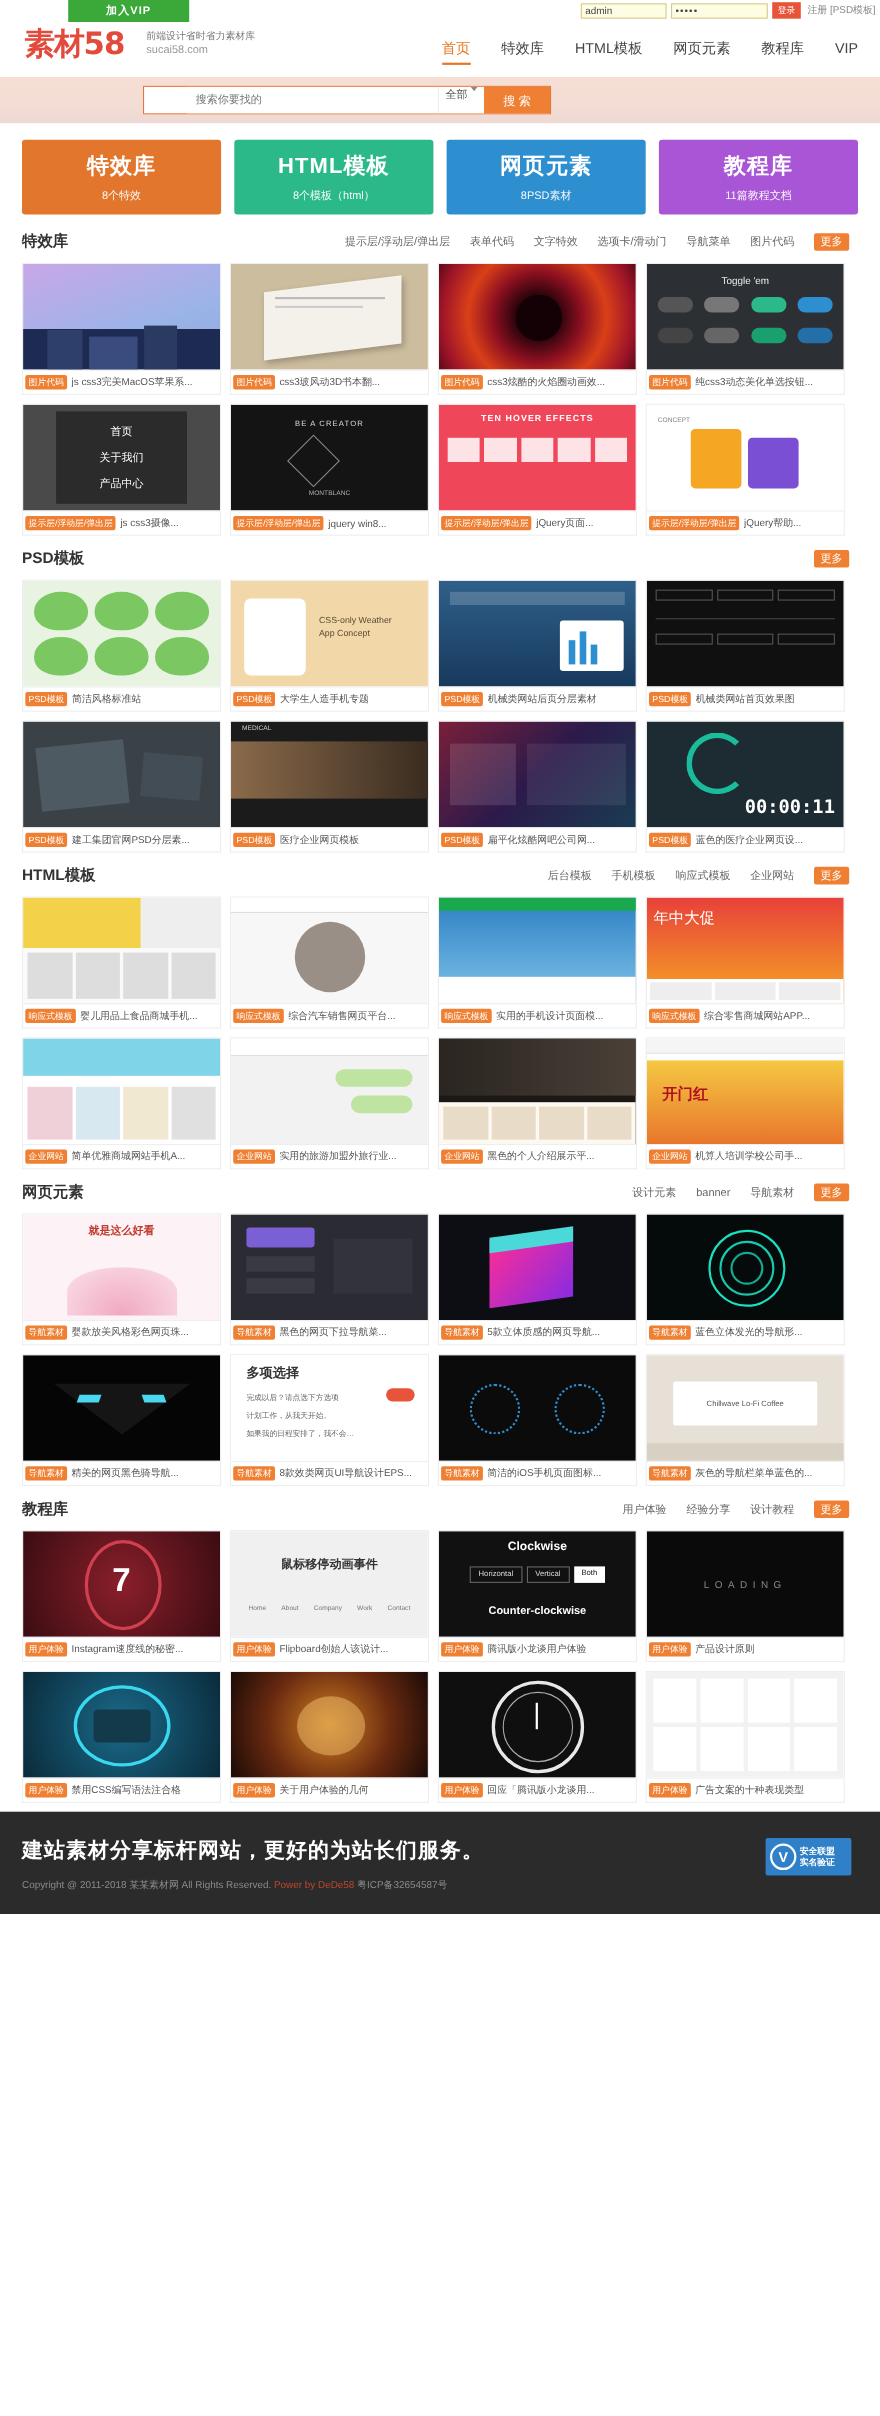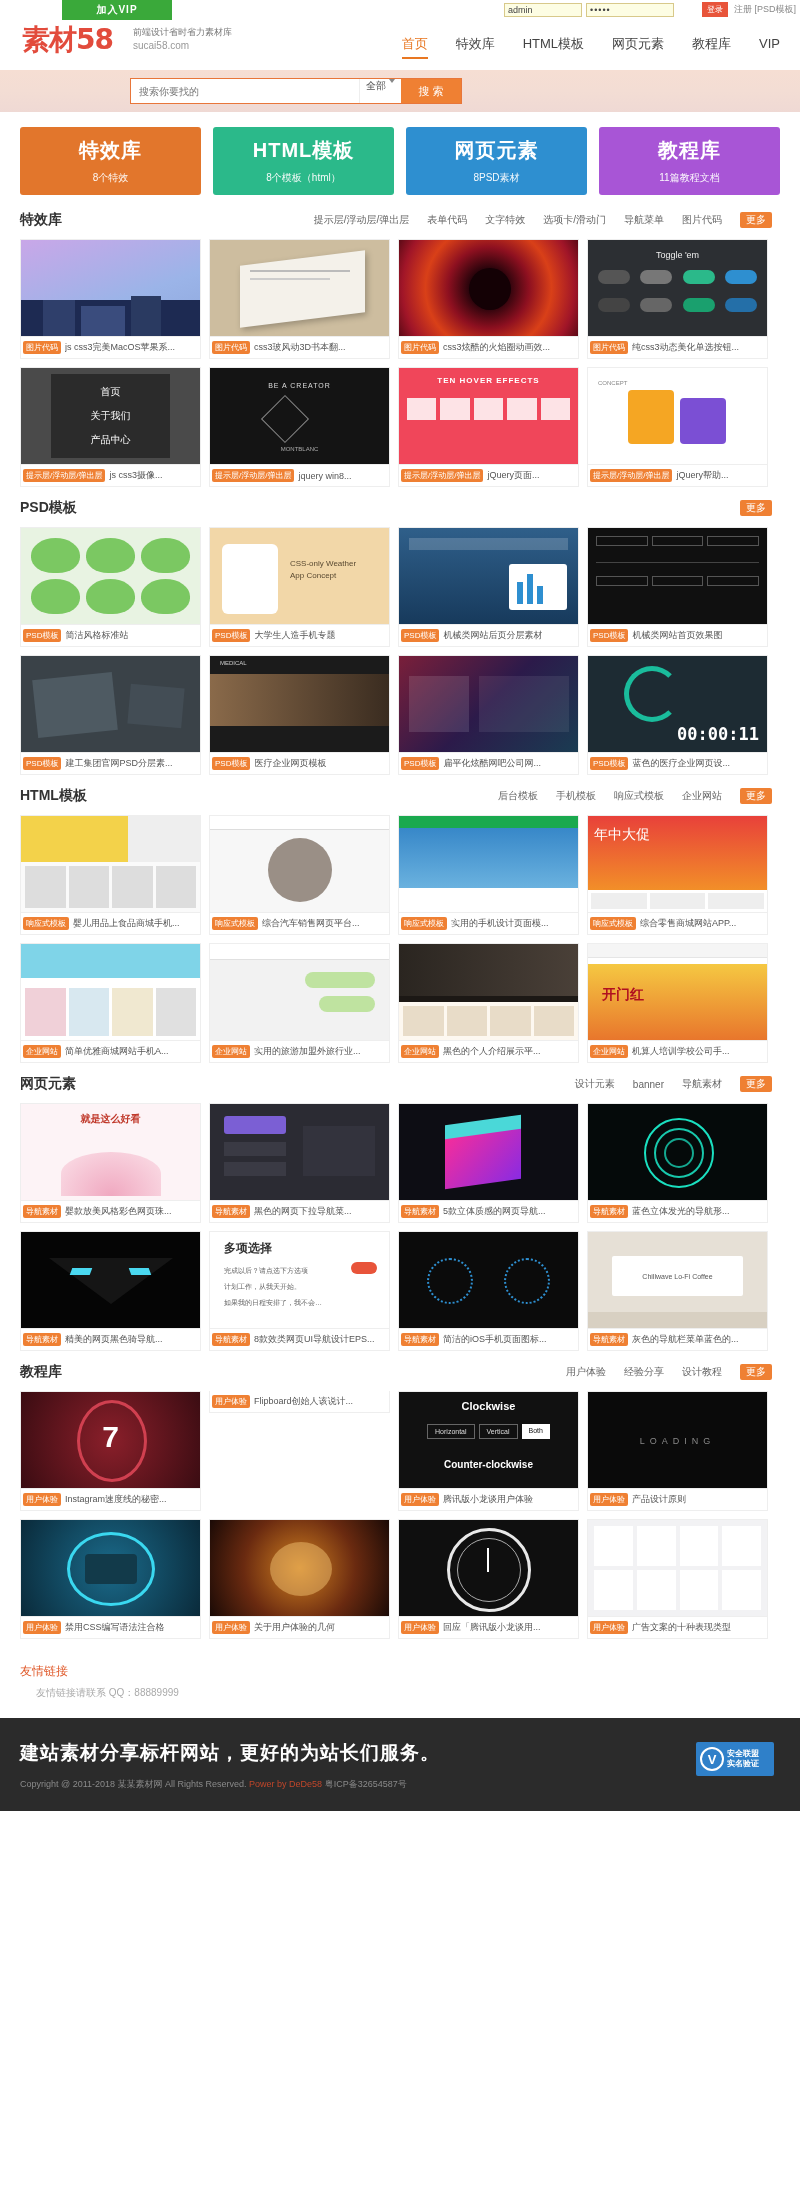--- a/index.html
+++ b/index.html
@@ -22,21 +22,21 @@
     display:flex; align-items:center; gap:4px;
   }
   .login-form input {
     width:78px; height:14px; border:1px solid #d8c98a; background:#fdfde3;
     font-size:9px; padding:0 3px; color:#444; font-family:inherit;
   }
   .login-form input.pw { width:88px; letter-spacing:1px; }
   .login-btn {
     width:26px; height:15px; background:#e8543a; color:#fff; border:none;
     font-size:8px; display:flex; align-items:center; justify-content:center;
-    font-family:inherit; cursor:pointer;margin-left:24px;
+    font-family:inherit; cursor:pointer;
   }
   .reg-link { font-size:9px; color:#888; margin-left:2px; }
 
   
   .header { height:50px; background:#fff; position:relative; }
   .logo-box { position:absolute; left:22px; top:6px; display:flex; align-items:flex-end; }
   .logo-main {
     font-size:28px; font-weight:bold; color:#e24b3c;
     font-family:"DejaVu Sans",sans-serif; line-height:1; letter-spacing:-1px;
   }
@@ -59,21 +59,21 @@
   .searchband {
     height:42px; position:relative;
     background:linear-gradient(180deg,#f6ded3 0%,#f3ddd4 50%,#efd9d4 100%);
   }
   .searchbox {
     position:absolute; left:130px; top:8px; display:flex;
     border:1px solid #e8763a; background:#fff; height:26px;
   }
   .searchbox input {
     width:228px; border:none; outline:none; padding:0 8px; font-size:10px;
-    color:#999; font-family:Liberation Serif, serif;
+    color:#999; font-family:Liberation Serif, serif;margin-left:39px;
   }
   .sel-all {
     width:42px; display:flex; align-items:flex-start; justify-content:center;
     gap:3px; font-size:10px; color:#555; border-left:1px solid #eee; background:#fff;
   }
   .caret { width:0;height:0;border-left:3px solid transparent;border-right:3px solid transparent;border-top:4px solid #888; }
   .search-btn {
     width:60px; background:#ef8033; color:#fff; font-size:11px;
     display:flex; align-items:center; justify-content:center; border:none;
     font-family:inherit; cursor:pointer;
@@ -743,20 +743,31 @@
           <div style="position:absolute;left:56px;top:8px;width:70px;height:82px;border-radius:50%;border:3px solid #d04050"></div>
           <div style="position:absolute;left:0;right:0;top:28px;text-align:center;color:#fff;font-size:30px;font-weight:bold">7</div>
         </div>
         <div class="cardfoot">
           <span class="tag">用户体验</span>
           <span class="ctitle">Instagram速度线的秘密...</span>
         </div>
       </div>
 
       <div class="card">
+        <div class="thumb ctr">
+          <div class="th-full" style="background:#f0f0f0"></div>
+          <div style="position:absolute;left:0;right:0;top:22px;text-align:center;color:#333;font-size:11px;font-weight:bold">鼠标移停动画事件</div>
+          <div style="position:absolute;left:16px;right:16px;bottom:22px;display:flex;justify-content:space-between;font-size:6px;color:#777">
+            <span>Home</span>
+              <span>About</span>
+              <span>Company</span>
+              <span>Work</span>
+              <span>Contact</span>
+          </div>
+        </div>
         <div class="cardfoot">
           <span class="tag">用户体验</span>
           <span class="ctitle">Flipboard创始人该说计...</span>
         </div>
       </div>
 
       <div class="card">
         <div class="thumb ctr">
           <div class="th-full" style="background:#111"></div>
           <div style="position:absolute;left:0;right:0;top:8px;text-align:center;color:#fff;font-size:11px;font-weight:bold">Clockwise</div>
@@ -836,24 +847,20 @@
         </div>
         <div class="cardfoot">
           <span class="tag">用户体验</span>
           <span class="ctitle">广告文案的十种表现类型</span>
         </div>
       </div>
 
     </div>
   </div>
 
-  <div class="friend">
-    <h3>友情链接</h3>
-    <p>友情链接请联系 QQ：88889999</p>
-  </div>
 
 </div>
 
 <div class="footer">
   <div class="footer-in">
     <div class="f-slogan">建站素材分享标杆网站，更好的为站长们服务。</div>
     <div class="f-copy">
       <span>Copyright @ 2011-2018 某某素材网 All Rights Reserved.</span>
       <span class="pw">Power by DeDe58</span>
       <span>粤ICP备32654587号</span>

